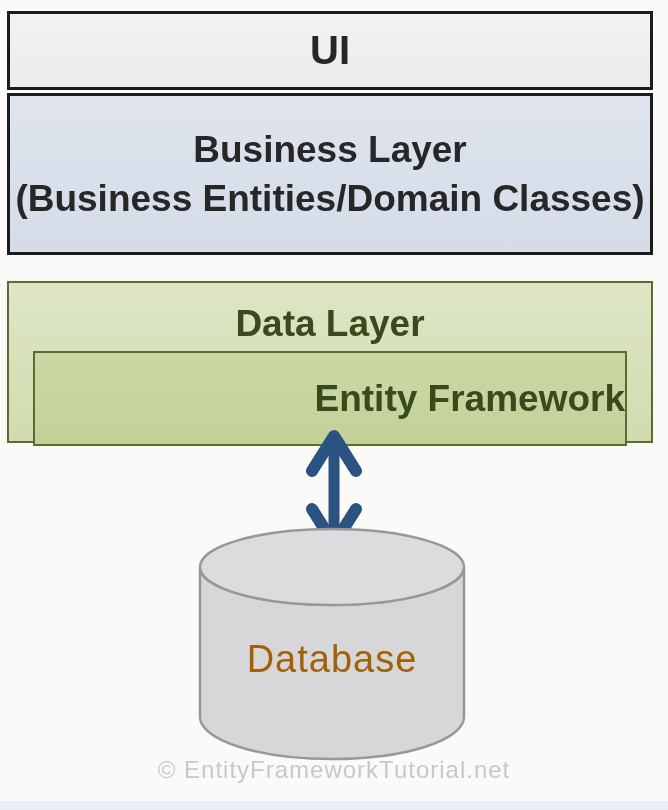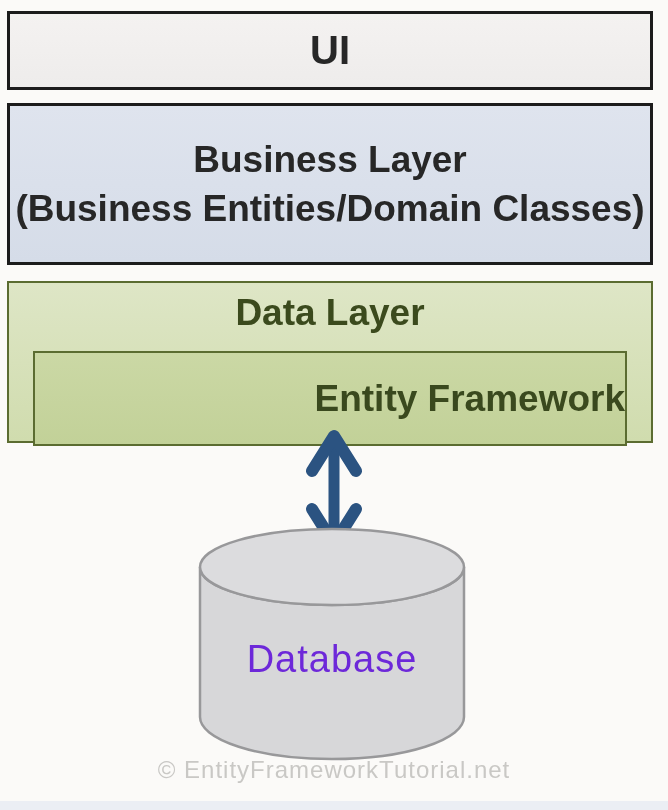--- a/index.html
+++ b/index.html
@@ -31,39 +31,39 @@
   }
   .box-ui {
     top: 11px;
     height: 79px;
     background: linear-gradient(180deg, #f4f2f1 0%, #eeeceb 100%);
     border: 3px solid #1c1c1c;
     color: #272727;
     font-size: 40px;
   }
   .box-business {
-    top: 103px;
+    top: 93px;
     height: 162px;
     background: linear-gradient(180deg, #dfe4ee 0%, #d5dce8 100%);
     border: 3px solid #1c1c1c;
     color: #272727;
     font-size: 37px;
     line-height: 49px;
   }
   .box-data {
     top: 281px;
     height: 162px;
     background: linear-gradient(180deg, #dee6c6 0%, #d0dcae 100%);
     border: 2px solid #5b6c31;
     color: #3b4a1d;
     font-size: 37px;
     justify-content: flex-start;
   }
   .data-title {
-    margin-top: 9px;
+    margin-top: 20px;
   }
   .box-ef {
     position: absolute;
     left: 24px;
     right: 24px;
     top: 68px;
     height: 95px;
     box-sizing: border-box;
     background: linear-gradient(180deg, #cbd8a5 0%, #c2d198 100%);
     border: 2px solid #5b6c31;
@@ -91,21 +91,21 @@
     width: 274px;
     height: 236px;
   }
   .database-label {
     position: absolute;
     left: 195px;
     top: 638px;
     width: 274px;
     text-align: center;
     font-size: 38px;
-    color: #6d28d9;
+    color: #a16207;
     letter-spacing: 1px;
   }
 
   
   .watermark {
     position: absolute;
     left: 0;
     top: 756px;
     width: 668px;
     text-align: center;

